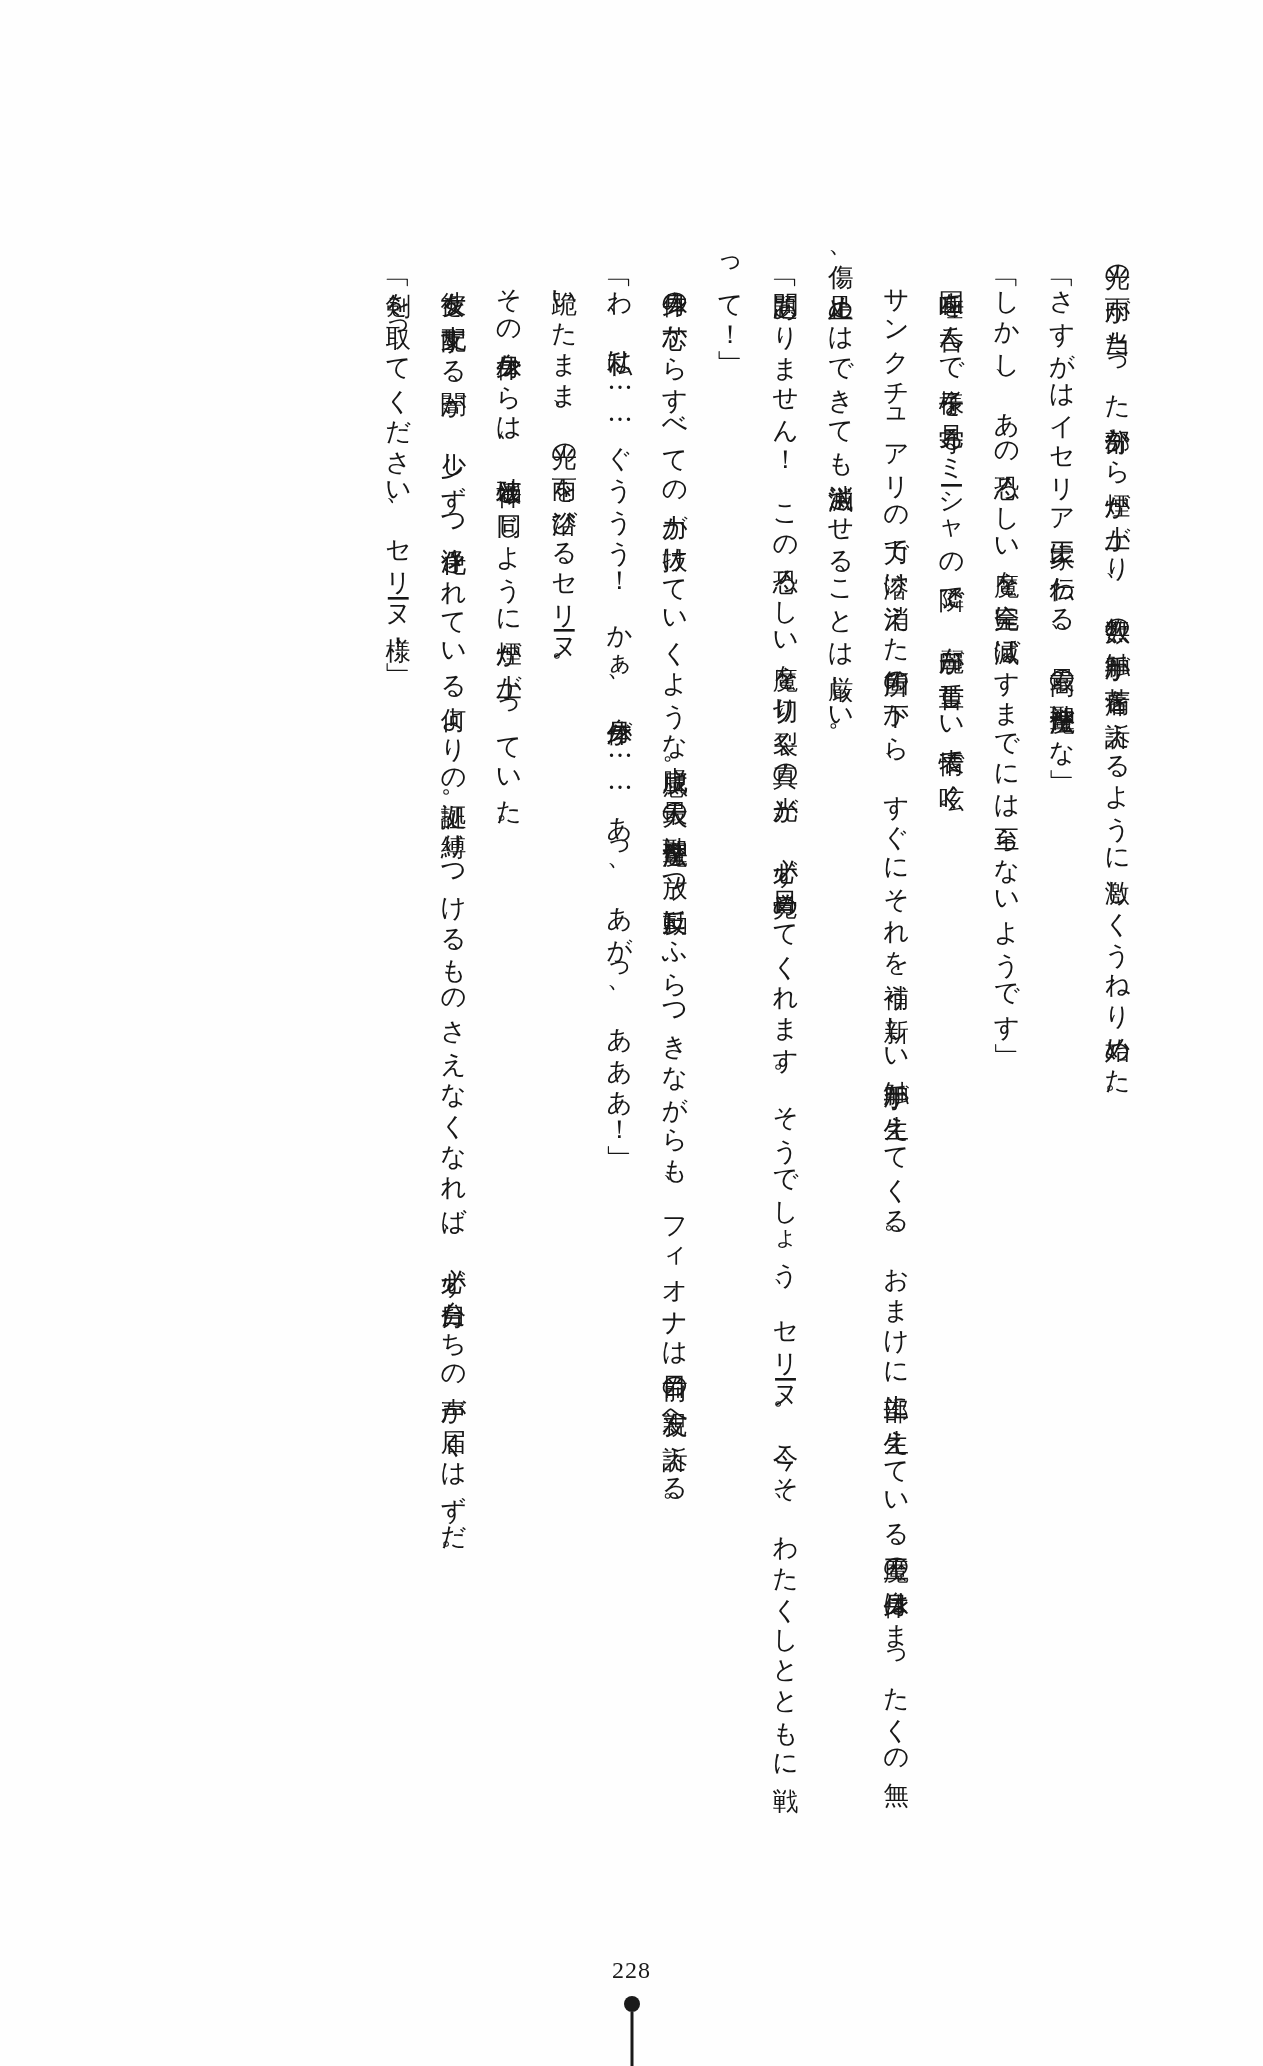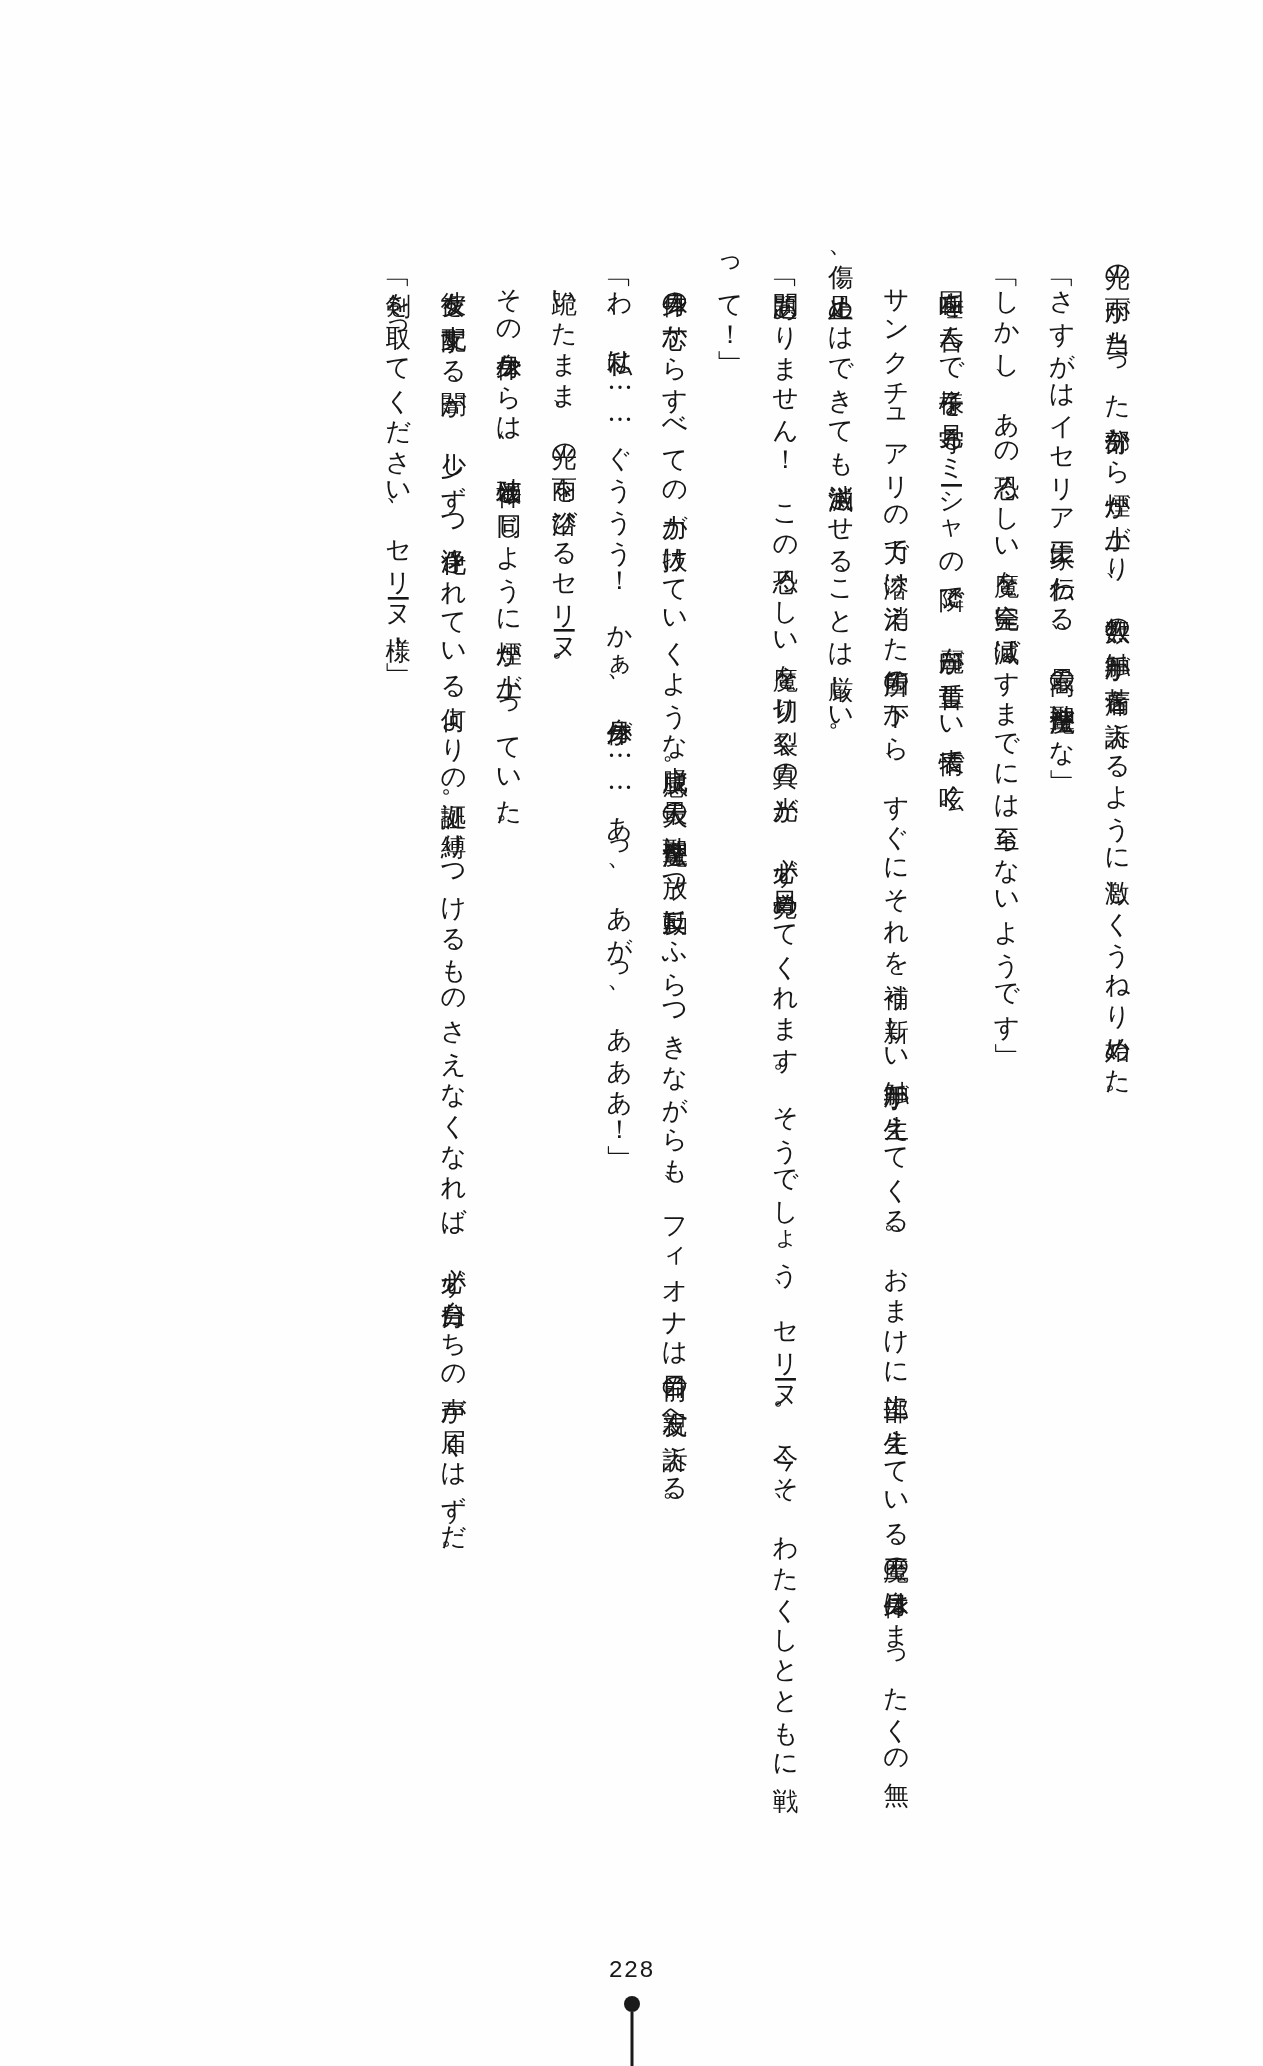--- a/index.html
+++ b/index.html
@@ -53,21 +53,21 @@
   }
 
   .page-number {
     position: absolute;
     left: 0;
     right: 0;
     bottom: 82px;
     text-align: center;
     font-size: 24px;
     letter-spacing: 1px;
-    font-family: Liberation Mono, monospace;
+    font-family: Liberation Serif, serif;
     color: #1a1a1a;
   }
 
   
   .bottom-mark {
     position: absolute;
     left: 50%;
     bottom: 0px;
     transform: translateX(-50%);
     width: 24px;

